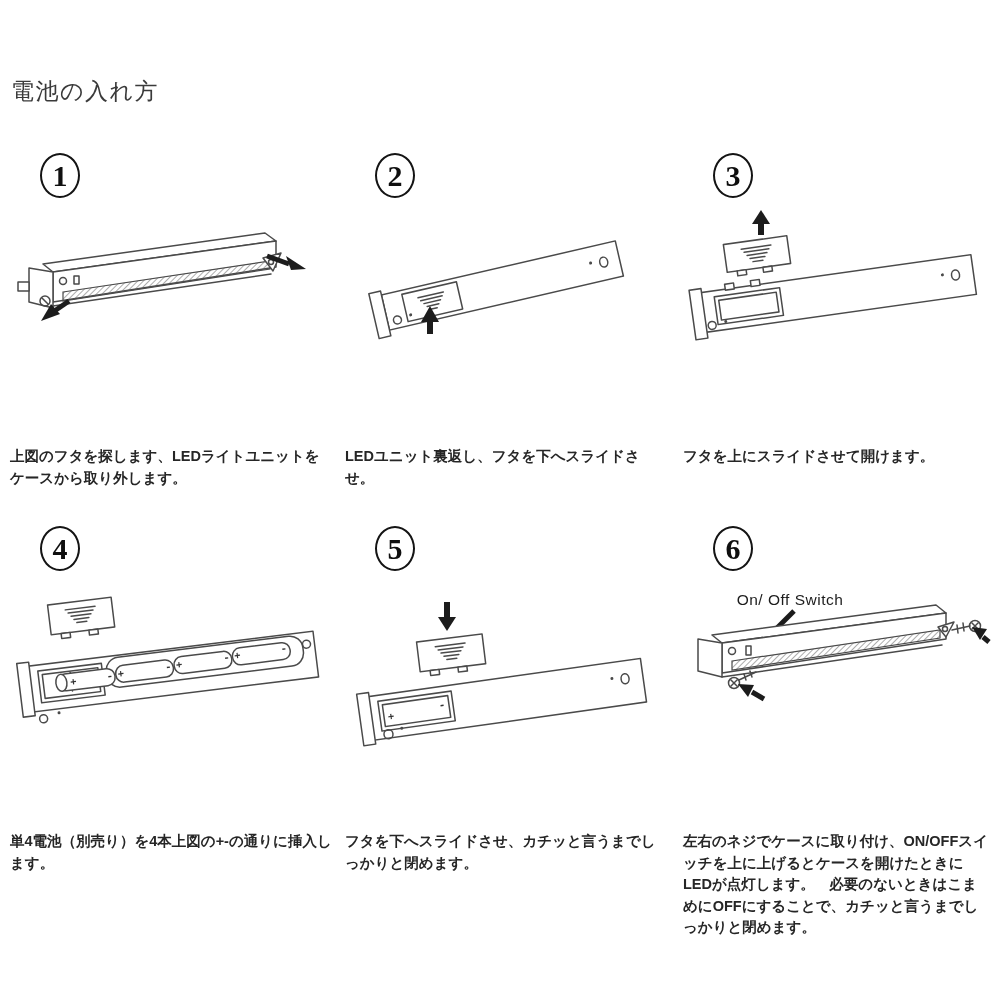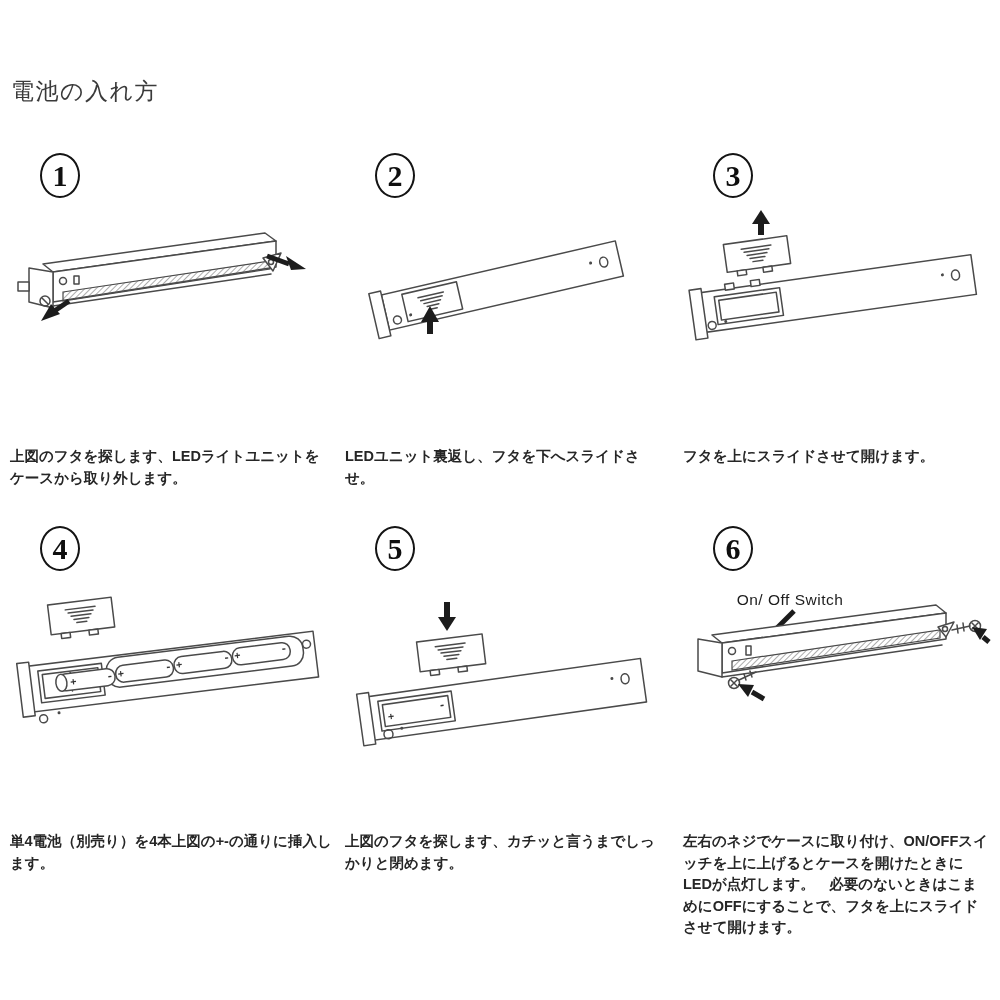--- a/index.html
+++ b/index.html
@@ -202,21 +202,21 @@
         <rect class="ln" x="28" y="94" width="74" height="30"></rect>
         <rect class="lno" x="32" y="98" width="66" height="22"></rect>
         <text class="pol" x="36" y="114" font-size="11">+</text>
         <text class="pol" x="88" y="110" font-size="11">-</text>
         <ellipse class="lno" cx="276" cy="106" rx="4" ry="5"></ellipse>
         <circle class="dot" cx="263" cy="104" r="1.5"></circle>
         <circle class="lno" cx="34" cy="128" r="4.5"></circle>
         <circle class="dot" cx="48" cy="124" r="1.5"></circle>
       </g>
     </svg>
-    <div class="caption">上図のフタを探します、カチッと言うまでしっかりと閉めます。</div>
+    <div class="caption">フタを下へスライドさせ、カチッと言うまでしっかりと閉めます。</div>
   </div>
 
   <div class="step row2" id="step-6">
     <div class="badge">6</div>
     <svg class="illus" width="300" height="128" viewBox="0 0 300 128">
       <defs>
         <pattern id="hatch6" width="4" height="4" patternUnits="userSpaceOnUse" patternTransform="rotate(45)">
           <line x1="0" y1="0" x2="0" y2="4" stroke="#5a5a5a" stroke-width="1"></line>
         </pattern>
       </defs>
@@ -254,16 +254,16 @@
         <line class="lno" x1="288" y1="38" x2="282" y2="44"></line>
         <line class="lno" x1="262" y1="45" x2="280" y2="41"></line>
         <line class="lno" x1="267" y1="40" x2="268" y2="48"></line>
         <line class="lno" x1="273" y1="38" x2="274" y2="46"></line>
       </g>
       <g>
         <line class="shaft" x1="299" y1="57" x2="293" y2="52"></line>
         <polygon class="blk" points="282,42 297,44 290,55"></polygon>
       </g>
     </svg>
-    <div class="caption">左右のネジでケースに取り付け、ON/OFFスイッチを上に上げるとケースを開けたときにLEDが点灯します。　必要のないときはこまめにOFFにすることで、フタを上にスライドさせて開けます。</div>
+    <div class="caption">左右のネジでケースに取り付け、ON/OFFスイッチを上に上げるとケースを開けたときにLEDが点灯します。　必要のないときはこまめにOFFにすることで、カチッと言うまでしっかりと閉めます。</div>
   </div>
 
 </div>
 
 </body></html>

